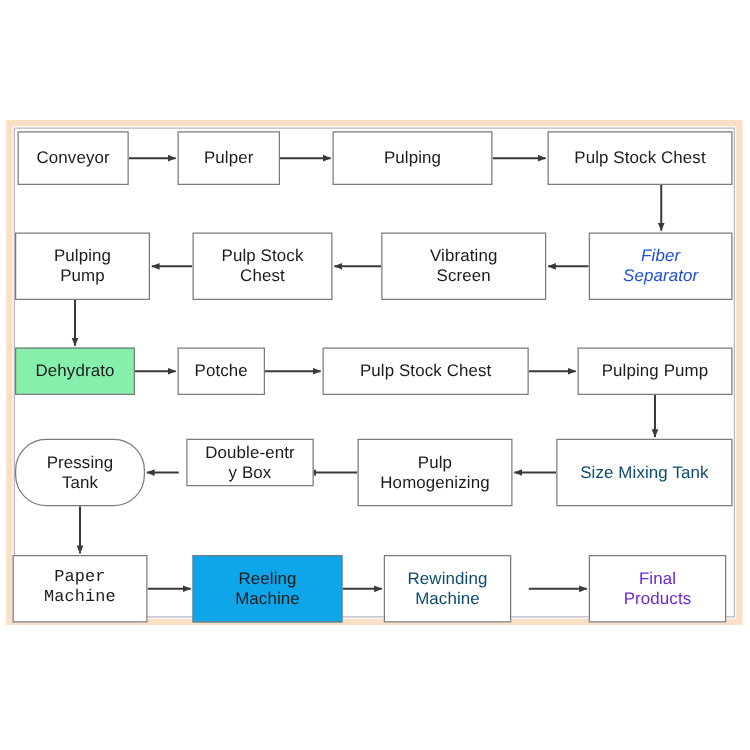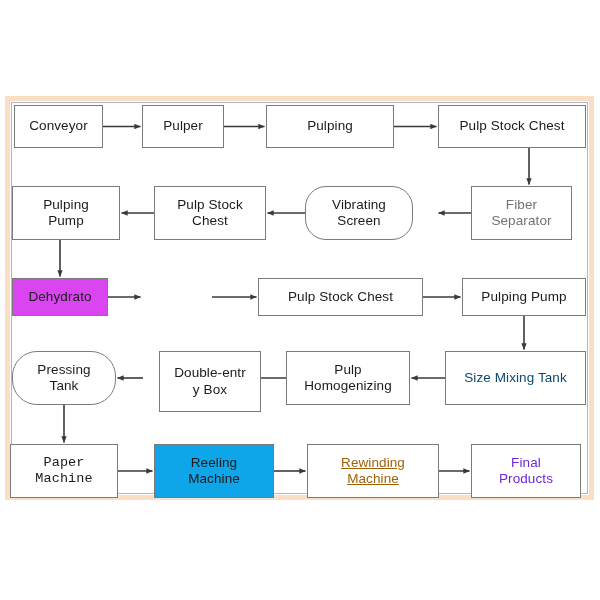--- a/index.html
+++ b/index.html
@@ -118,36 +118,37 @@
       </svg>
 
   <div class="node" style="left: 142px; top: 105px; width: 82px; height: 43px; background: rgb(255, 255, 255); border-color: rgb(123, 123, 123); color: rgb(27, 27, 27);">Pulper</div>
       <div class="node" style="left: 14px; top: 105px; width: 89px; height: 43px; background: rgb(255, 255, 255); border-color: rgb(123, 123, 123); color: rgb(27, 27, 27);">Conveyor</div>
       <div class="node" style="left: 266px; top: 105px; width: 128px; height: 43px; background: rgb(255, 255, 255); border-color: rgb(123, 123, 123); color: rgb(27, 27, 27);">Pulping</div>
       <div class="node" style="left: 438px; top: 105px; width: 148px; height: 43px; background: rgb(255, 255, 255); border-color: rgb(123, 123, 123); color: rgb(27, 27, 27);">Pulp Stock Chest</div>
       <div class="node two-line" style="left: 12px; top: 186px; width: 108px; height: 54px; background: rgb(255, 255, 255); border-color: rgb(123, 123, 123); color: rgb(27, 27, 27);">Pulping
 Pump</div>
       <div class="node two-line" style="left: 154px; top: 186px; width: 112px; height: 54px; background: rgb(255, 255, 255); border-color: rgb(123, 123, 123); color: rgb(27, 27, 27);">Pulp Stock
 Chest</div>
-      <div class="node two-line" style="left: 305px; top: 186px; width: 108px; height: 54px; background: rgb(255, 255, 255); border-color: rgb(123, 123, 123); color: rgb(27, 27, 27); border-radius: 21px;">Vibrating
+      <div class="node two-line" style="left: 305px; top: 186px; width: 132px; height: 54px; background: rgb(255, 255, 255); border-color: rgb(123, 123, 123); color: rgb(27, 27, 27);">Vibrating
 Screen</div>
-      <div class="node two-line" style="left: 471px; top: 186px; width: 101px; height: 54px; background: rgb(255, 255, 255); border-color: rgb(123, 123, 123); color: #737373;">Fiber
+      <div class="node two-line" style="left: 471px; top: 186px; width: 115px; height: 54px; background: rgb(255, 255, 255); border-color: rgb(123, 123, 123); color: #1d4ed8; font-style: italic;">Fiber
 Separator</div>
-      <div class="node" style="left: 12px; top: 278px; width: 96px; height: 38px; background: #d946ef; border-color: rgb(123, 123, 123); color: rgb(27, 27, 27);">Dehydrato</div>
+      <div class="node" style="left: 12px; top: 278px; width: 96px; height: 38px; background: #86efac; border-color: rgb(123, 123, 123); color: rgb(27, 27, 27);">Dehydrato</div>
+      <div class="node" style="left: 142px; top: 278px; width: 70px; height: 38px; background: rgb(255, 255, 255); border-color: rgb(123, 123, 123); color: rgb(27, 27, 27);">Potche</div>
       <div class="node" style="left: 258px; top: 278px; width: 165px; height: 38px; background: rgb(255, 255, 255); border-color: rgb(123, 123, 123); color: rgb(27, 27, 27);">Pulp Stock Chest</div>
       <div class="node" style="left: 462px; top: 278px; width: 124px; height: 38px; background: rgb(255, 255, 255); border-color: rgb(123, 123, 123); color: rgb(27, 27, 27);">Pulping Pump</div>
       <div class="node two-line" style="left: 12px; top: 351px; width: 104px; height: 54px; background: rgb(255, 255, 255); border-color: rgb(123, 123, 123); color: rgb(27, 27, 27); border-radius: 25px;">Pressing
 Tank</div>
-      <div class="node two-line" style="left: 159px; top: 351px; width: 102px; height: 61px; background: rgb(255, 255, 255); border-color: rgb(123, 123, 123); color: rgb(27, 27, 27);">Double-entr
+      <div class="node two-line" style="left: 149px; top: 351px; width: 102px; height: 38px; background: rgb(255, 255, 255); border-color: rgb(123, 123, 123); color: rgb(27, 27, 27);">Double-entr
 y Box</div>
       <div class="node two-line" style="left: 286px; top: 351px; width: 124px; height: 54px; background: rgb(255, 255, 255); border-color: rgb(123, 123, 123); color: rgb(27, 27, 27);">Pulp
 Homogenizing</div>
       <div class="node" style="left: 445px; top: 351px; width: 141px; height: 54px; background: rgb(255, 255, 255); border-color: rgb(123, 123, 123); color: #0c4a6e;">Size Mixing Tank</div>
       <div class="node two-line" style="left: 10px; top: 444px; width: 108px; height: 54px; background: rgb(255, 255, 255); border-color: rgb(123, 123, 123); color: rgb(27, 27, 27); font-family: Liberation Mono, monospace;">Paper
 Machine</div>
       <div class="node two-line" style="left: 154px; top: 444px; width: 120px; height: 54px; background: #0ea5e9; border-color: rgb(123, 123, 123); color: rgb(27, 27, 27);">Reeling
 Machine</div>
-      <div class="node two-line" style="left: 307px; top: 444px; width: 132px; height: 54px; background: rgb(255, 255, 255); border-color: rgb(123, 123, 123); color: #a16207; text-decoration: underline;">Rewinding
+      <div class="node two-line" style="left: 307px; top: 444px; width: 102px; height: 54px; background: rgb(255, 255, 255); border-color: rgb(123, 123, 123); color: #0c4a6e;">Rewinding
 Machine</div>
       <div class="node two-line" style="left: 471px; top: 444px; width: 110px; height: 54px; background: rgb(255, 255, 255); border-color: rgb(123, 123, 123); color: #6d28d9;">Final
 Products</div>
     </div>
 </div>
 
 </body></html>

